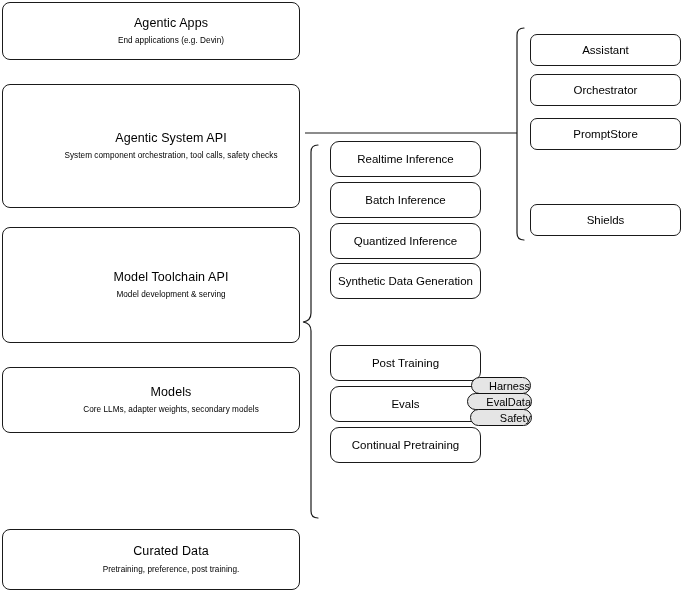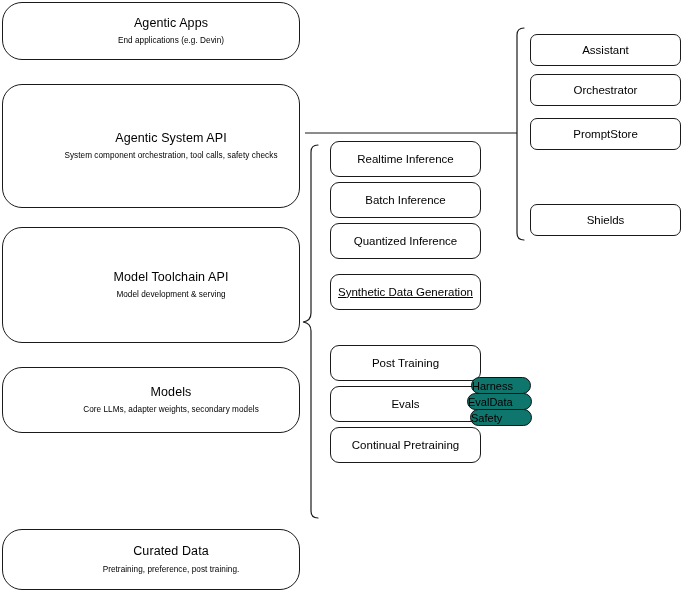--- a/index.html
+++ b/index.html
@@ -28,21 +28,21 @@
     background: #ffffff;
     display: flex;
     flex-direction: column;
     align-items: center;
     justify-content: center;
     text-align: center;
     line-height: 1.25;
   }
   
   .layer {
-    border-radius: 20px;
+    border-radius: 8px;
     left: 2px;
     width: 298px;
     padding-left: 40px;
   }
   .layer .title {
     font-size: 12.5px;
     letter-spacing: 0.1px;
   }
   .layer .sub {
     font-size: 8.2px;
@@ -63,25 +63,25 @@
     left: 530px;
     width: 151px;
     height: 32px;
     font-size: 11.5px;
   }
   
   .badge {
     position: absolute;
     box-sizing: border-box;
     border: 1.3px solid #111111;
-    background: #0f766e;
+    background: #e5e5e5;
     border-radius: 999px;
     display: flex;
     align-items: center;
-    justify-content: flex-start;
+    justify-content: flex-end;
     font-size: 11px;
     height: 17px;
     z-index: 5;
   }
   svg.lines {
     position: absolute;
     left: 0; top: 0;
     width: 682px;
     height: 591px;
     pointer-events: none;
@@ -125,21 +125,21 @@
 
   <div class="node cap" id="cap-0" style="top: 141px;">
     <span>Realtime Inference</span>
   </div>
   <div class="node cap" id="cap-1" style="top: 182px;">
     <span>Batch Inference</span>
   </div>
   <div class="node cap" id="cap-2" style="top: 223px;">
     <span>Quantized Inference</span>
   </div>
-  <div class="node cap" id="cap-3" style="top: 274px; text-decoration: underline;">
+  <div class="node cap" id="cap-3" style="top: 263px;">
     <span>Synthetic Data Generation</span>
   </div>
   <div class="node cap" id="cap-5" style="top: 345px;">
     <span>Post Training</span>
   </div>
   <div class="node cap" id="cap-6" style="top: 386px;">
     <span>Evals</span>
   </div>
   <div class="node cap" id="cap-7" style="top: 427px;">
     <span>Continual Pretraining</span>

